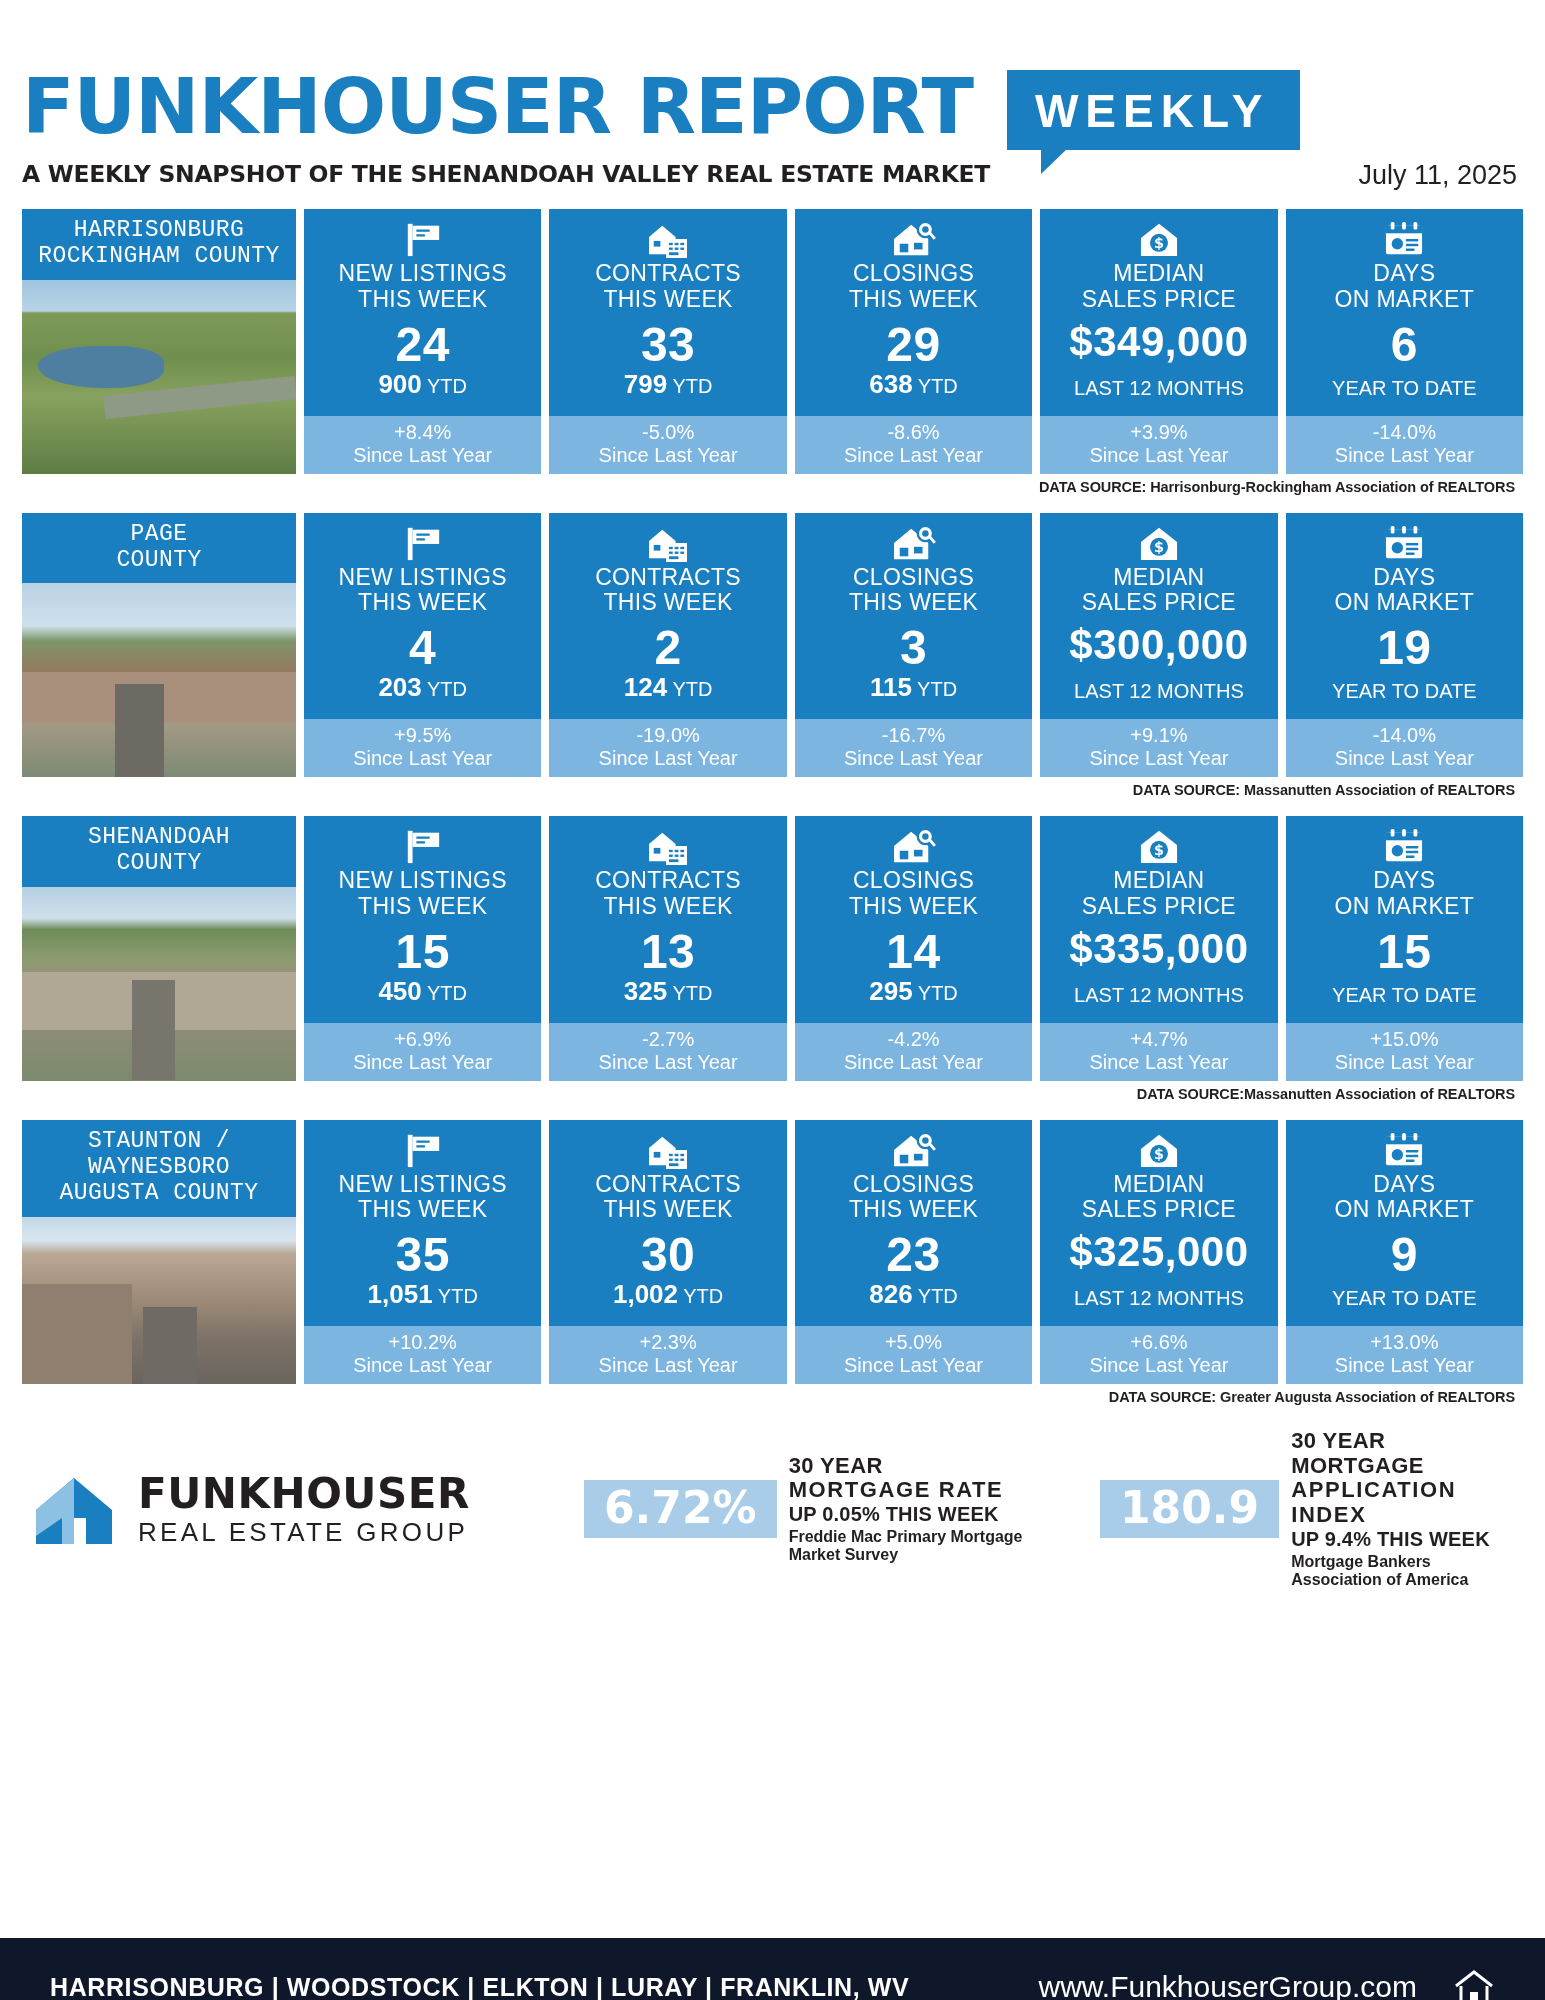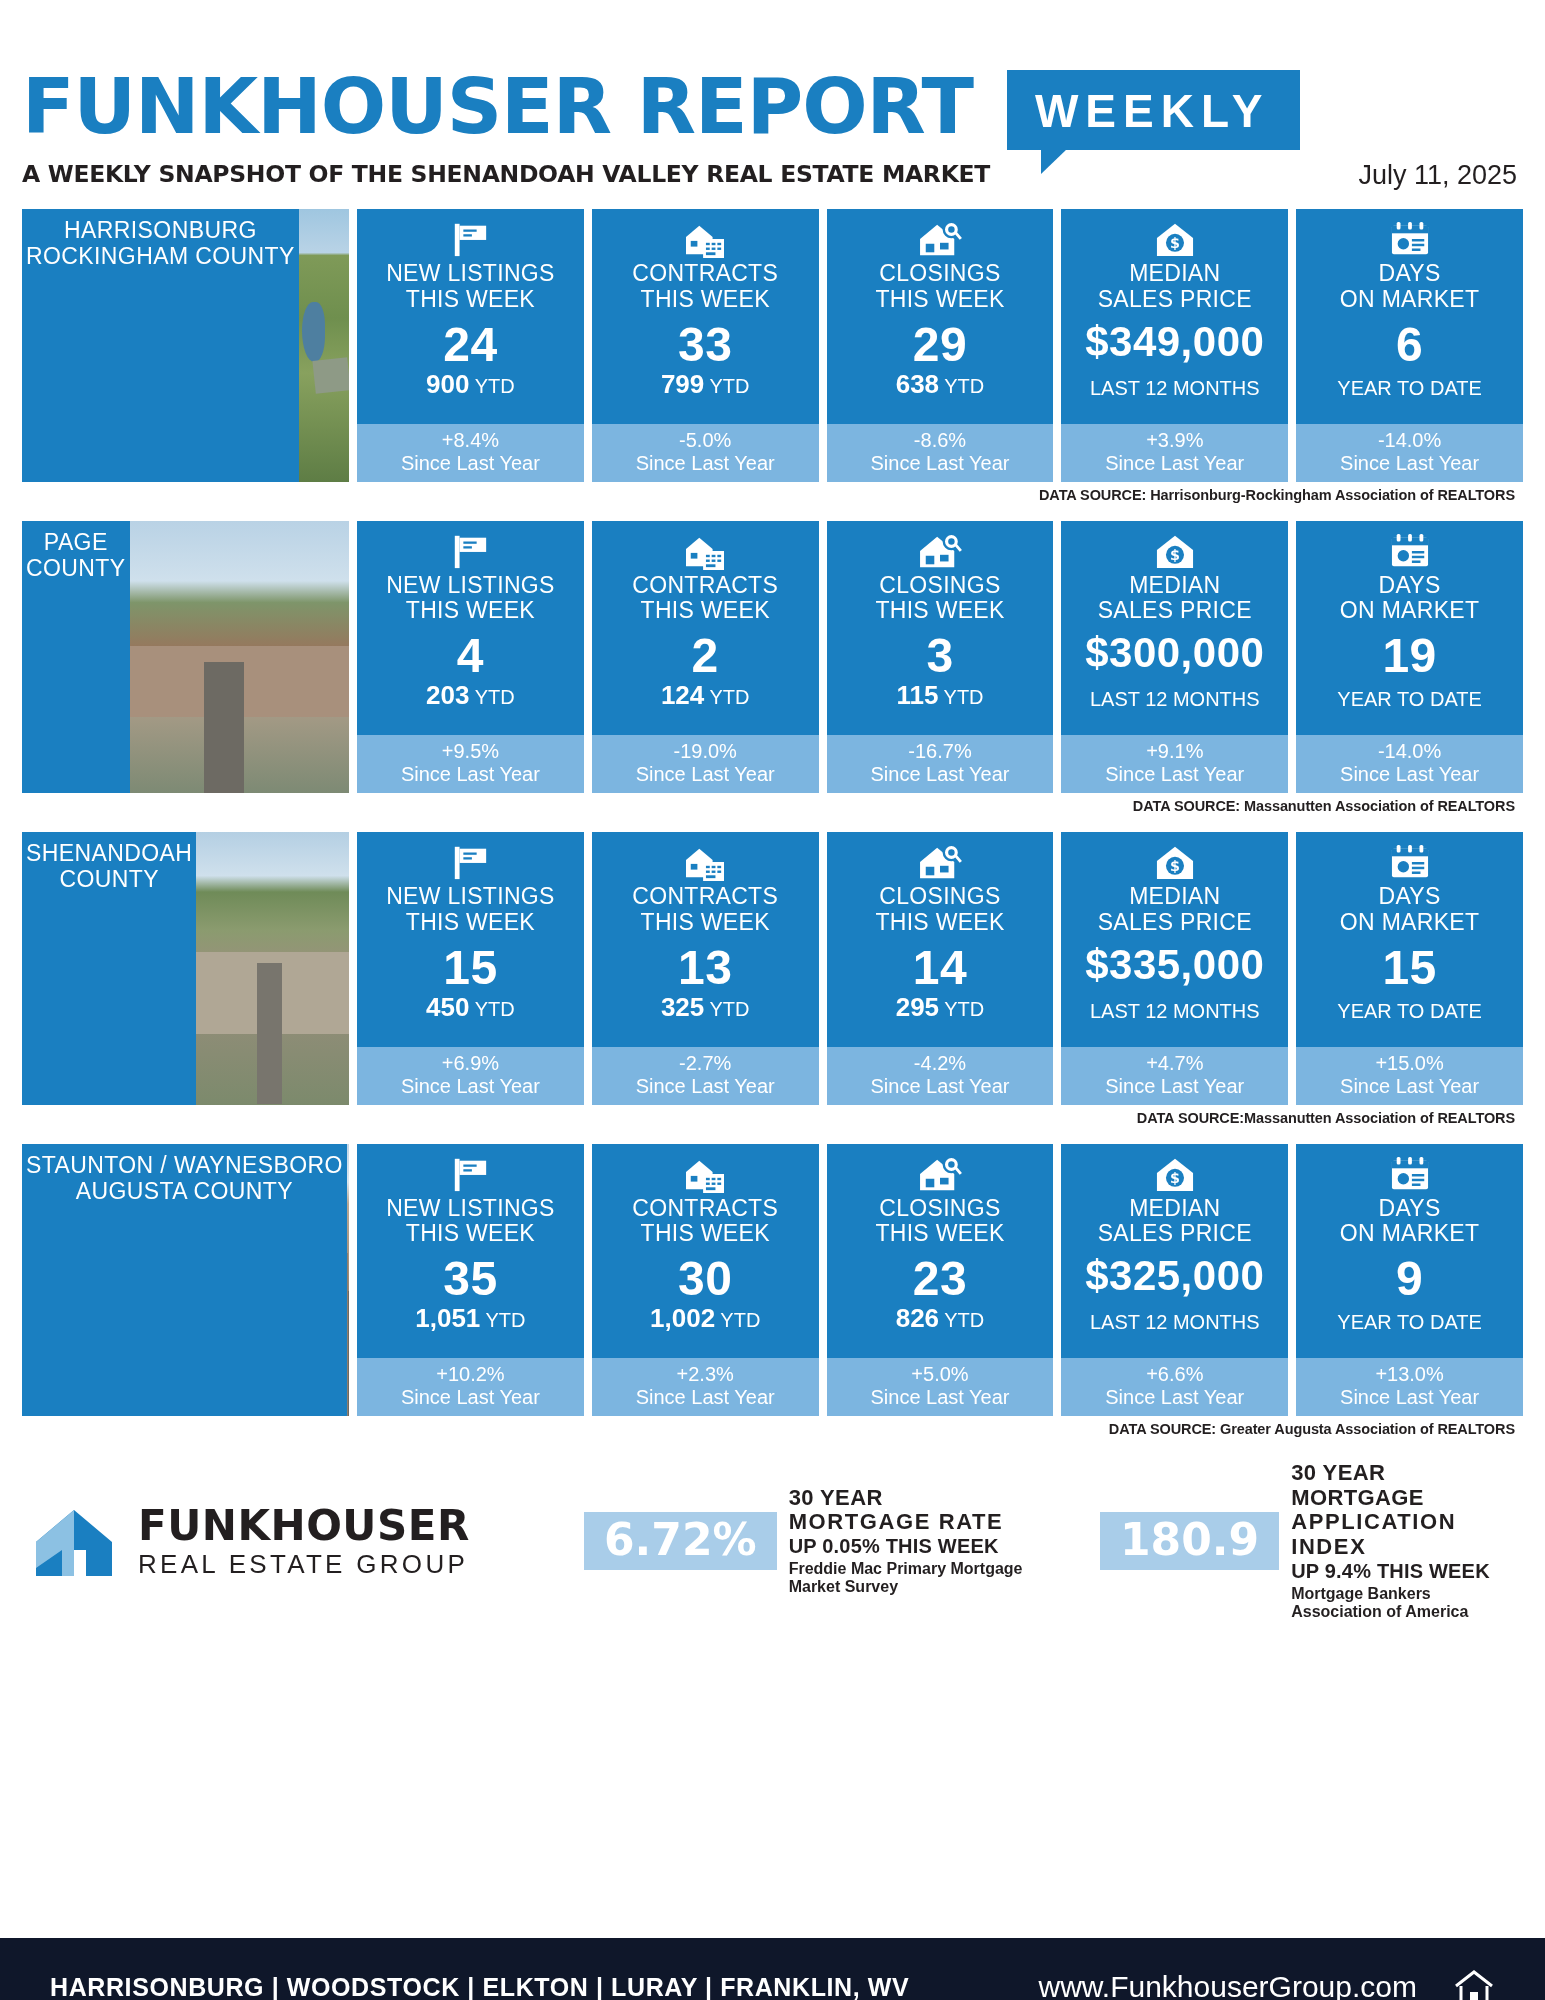--- a/index.html
+++ b/index.html
@@ -54,21 +54,21 @@
     font-size: 23.5px;
     letter-spacing: -0.3px;
     color: #231f20;
   }
   .report-date { font-size: 27px; color: #231f20; padding-right: 6px; }
 
   
   .region { margin-top: 18px; }
   .region-row { display: flex; gap: 8px; align-items: stretch; }
 
-  .region-left { width: 327px; flex: none; display: flex; flex-direction: row; }
+  .region-left { width: 274px; flex: none; display: flex; flex-direction: column; font-family: Liberation Mono, monospace; }
   .region-name {
     background: #1a7fc1;
     color: #fff;
     text-align: center;
     font-size: 23px;
     line-height: 1.15;
     padding: 8px 4px 10px;
     letter-spacing: 0.4px;
   }
   .region-photo { flex: 1; width: 100%; position: relative; overflow: hidden; }
@@ -96,21 +96,21 @@
     font-size: 48px;
     line-height: 1;
     margin-top: 8px;
     letter-spacing: 0.5px;
     white-space: nowrap;
   }
   .card .value.price { font-size: 42px; }
   .card .ytd {
     margin-top: auto;
     font-size: 20px;
-    padding-bottom: 24px;
+    padding-bottom: 16px;
     white-space: nowrap;
   }
   .card .ytd b { font-size: 26px; font-weight: bold; }
   .card .footer {
     width: 100%;
     background: #7cb5e0;
     color: #fff;
     text-align: center;
     font-size: 20px;
     line-height: 1.15;

